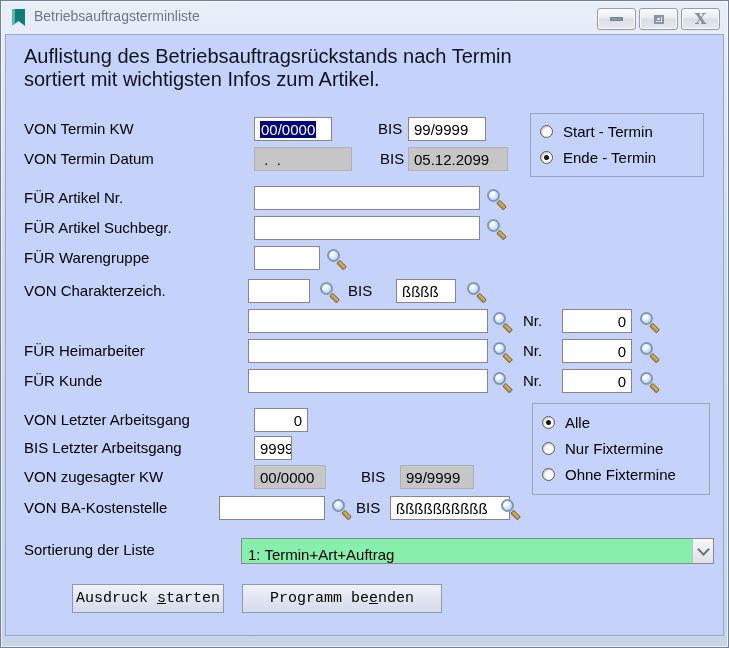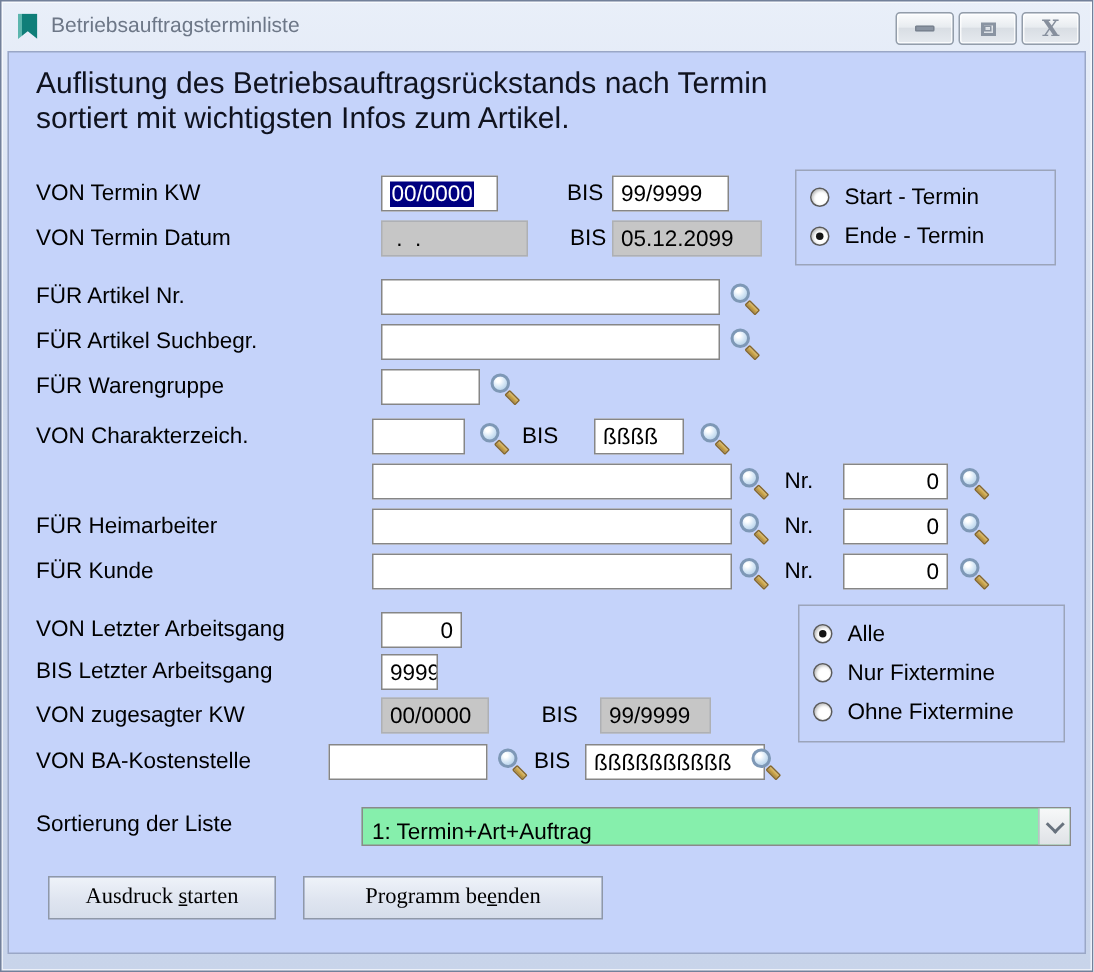--- a/index.html
+++ b/index.html
@@ -74,22 +74,22 @@
   .dd-txt{flex:1;font-size:15px;padding-left:6px;white-space:nowrap;overflow:hidden;}
   .dd-btn{
     width:20px;align-self:stretch;border-left:1px solid #bcc0c6;
     background:linear-gradient(#f7f8f9,#dfe2e6);display:flex;align-items:center;justify-content:center;
   }
   .chev{width:7px;height:7px;border-left:2px solid #68727e;border-bottom:2px solid #68727e;transform:rotate(-45deg);margin-top:-4px;}
   
   .btn{
     position:absolute;box-sizing:border-box;height:29px;
     border:1px solid #8f98a8;background:linear-gradient(#eef2f9,#dfe5f0 55%,#d6ddeb);
-    font-family:Liberation Serif, serif;font-size:15px;color:#000;
-    display:flex;align-items:center;justify-content:center;cursor:default;white-space:pre;
+    font-family:Liberation Mono, monospace;font-size:15px;color:#000;
+    display:flex;align-items:center;justify-content:center;cursor:default;white-space:pre;margin-left:40px;
   }
   .u{text-decoration:underline;}
 </style>
 </head>
 <body>
 
 <div class="window">
 
   <div class="titlebar">
     <span class="bookmark"></span>

